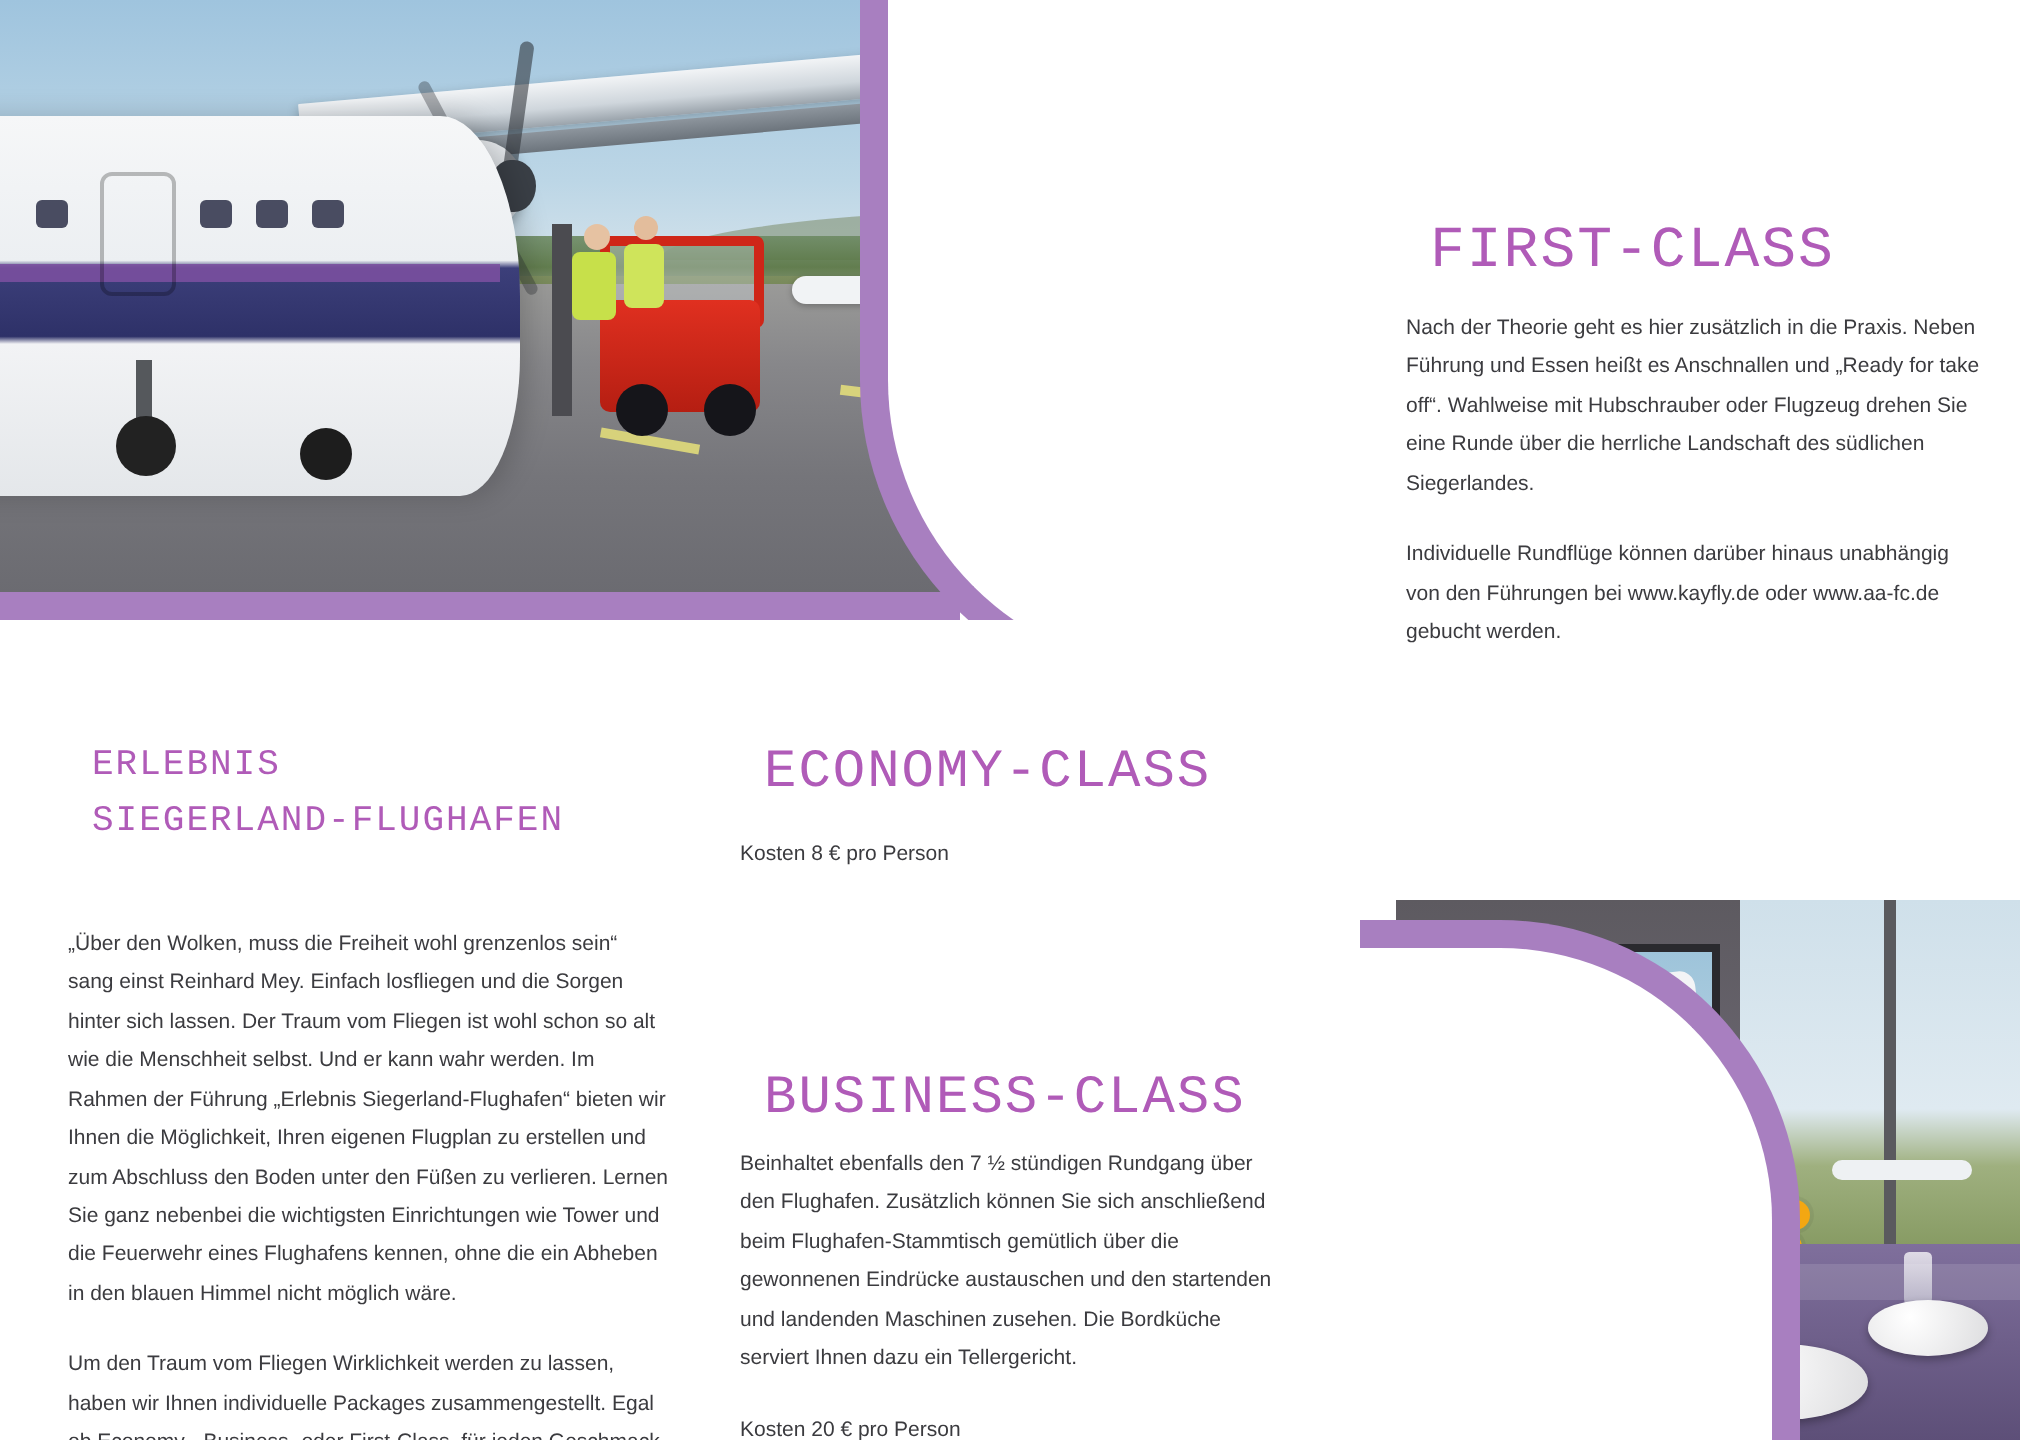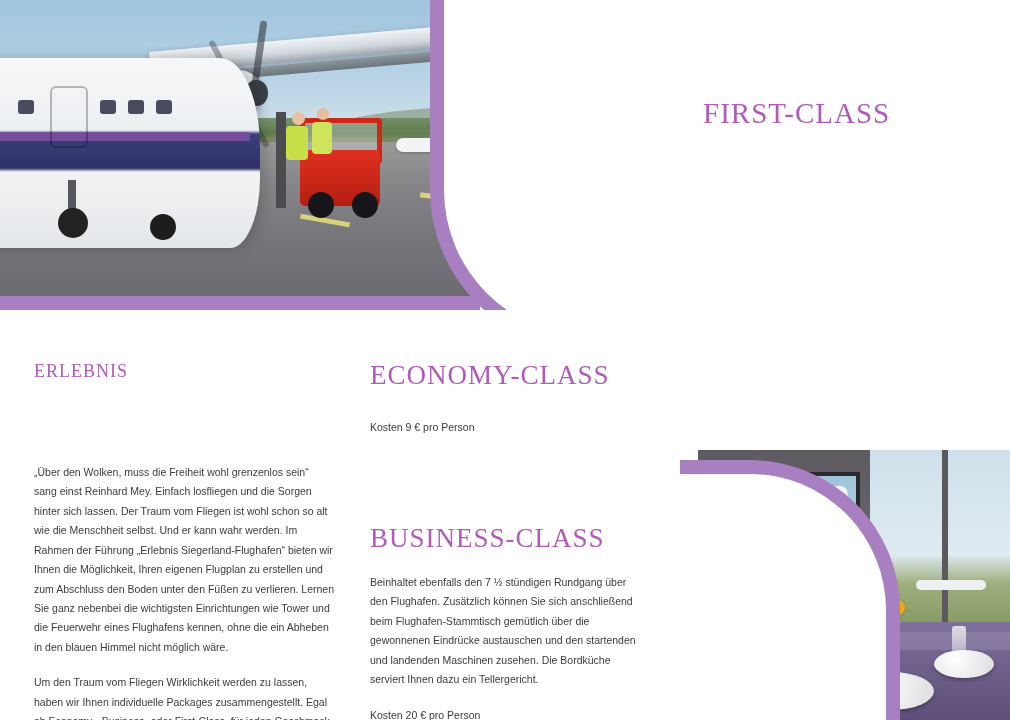--- a/index.html
+++ b/index.html
@@ -309,24 +309,24 @@
     border-top: 14px solid #a87fc0;
     border-radius: 0 150px 0 0;
     background: #ffffff;
     box-sizing: border-box;
     pointer-events: none;
   }
 
   
   .heading {
     color: #b05bb8;
-    font-family: Liberation Serif, serif;
+    font-family: Liberation Mono, monospace;
     font-weight: 400;
     letter-spacing: 1px;
-    margin: 0;
+    margin: 12px;
   }
   .h-first {
     position: absolute;
     left: 703px; top: 98px;
     font-size: 29px;
     line-height: 1.1;
   }
   .h-erlebnis {
     position: absolute;
     left: 34px; top: 358px;
@@ -431,34 +431,37 @@
     <div class="pt-worker2-vest"></div>
     <div class="pt-worker2-head"></div>
   </div>
   <div class="curve"></div>
   <div class="curve-mask"></div>
 </div>
 
 <h2 class="heading h-first">FIRST-CLASS</h2>
 
 <div class="col-right-top body-text">
+  <p>Nach der Theorie geht es hier zusätzlich in die Praxis. Neben Führung und Essen heißt es Anschnallen und „Ready for take off“. Wahlweise mit Hubschrauber oder Flugzeug drehen Sie eine Runde über die herrliche Landschaft des südlichen Siegerlandes.</p>
+  <p>Individuelle Rundflüge können darüber hinaus unabhängig von den Führungen bei www.kayfly.de oder www.aa-fc.de gebucht werden.</p>
 </div>
 
 <h1 class="heading h-erlebnis">
   <span>ERLEBNIS</span><br>
+  <span>SIEGERLAND-FLUGHAFEN</span>
 </h1>
 
 <div class="col-left body-text">
   <p>„Über den Wolken, muss die Freiheit wohl grenzenlos sein“ sang einst Reinhard Mey. Einfach losfliegen und die Sorgen hinter sich lassen. Der Traum vom Fliegen ist wohl schon so alt wie die Menschheit selbst. Und er kann wahr werden. Im Rahmen der Führung „Erlebnis Siegerland-Flughafen“ bieten wir Ihnen die Möglichkeit, Ihren eigenen Flugplan zu erstellen und zum Abschluss den Boden unter den Füßen zu verlieren. Lernen Sie ganz nebenbei die wichtigsten Einrichtungen wie Tower und die Feuerwehr eines Flughafens kennen, ohne die ein Abheben in den blauen Himmel nicht möglich wäre.</p>
   <p>Um den Traum vom Fliegen Wirklichkeit werden zu lassen, haben wir Ihnen individuelle Packages zusammengestellt. Egal ob Economy-, Business- oder First-Class, für jeden Geschmack ist das passende Angebot dabei.</p>
 </div>
 
 <h2 class="heading h-economy">ECONOMY-CLASS</h2>
 <div class="col-mid-eco body-text">
-  <p>Kosten 9 € pro Person</p>
+  <p>Kosten 8 € pro Person</p>
 </div>
 
 <h2 class="heading h-business">BUSINESS-CLASS</h2>
 <div class="col-mid-bus body-text">
   <p>Beinhaltet ebenfalls den 7 ½ stündigen Rundgang über den Flughafen. Zusätzlich können Sie sich anschließend beim Flughafen-Stammtisch gemütlich über die gewonnenen Eindrücke austauschen und den startenden und landenden Maschinen zusehen. Die Bordküche serviert Ihnen dazu ein Tellergericht.</p>
   <p>Kosten 20 € pro Person</p>
 </div>
 
 <div class="photo-bottom">
   <div class="img">

